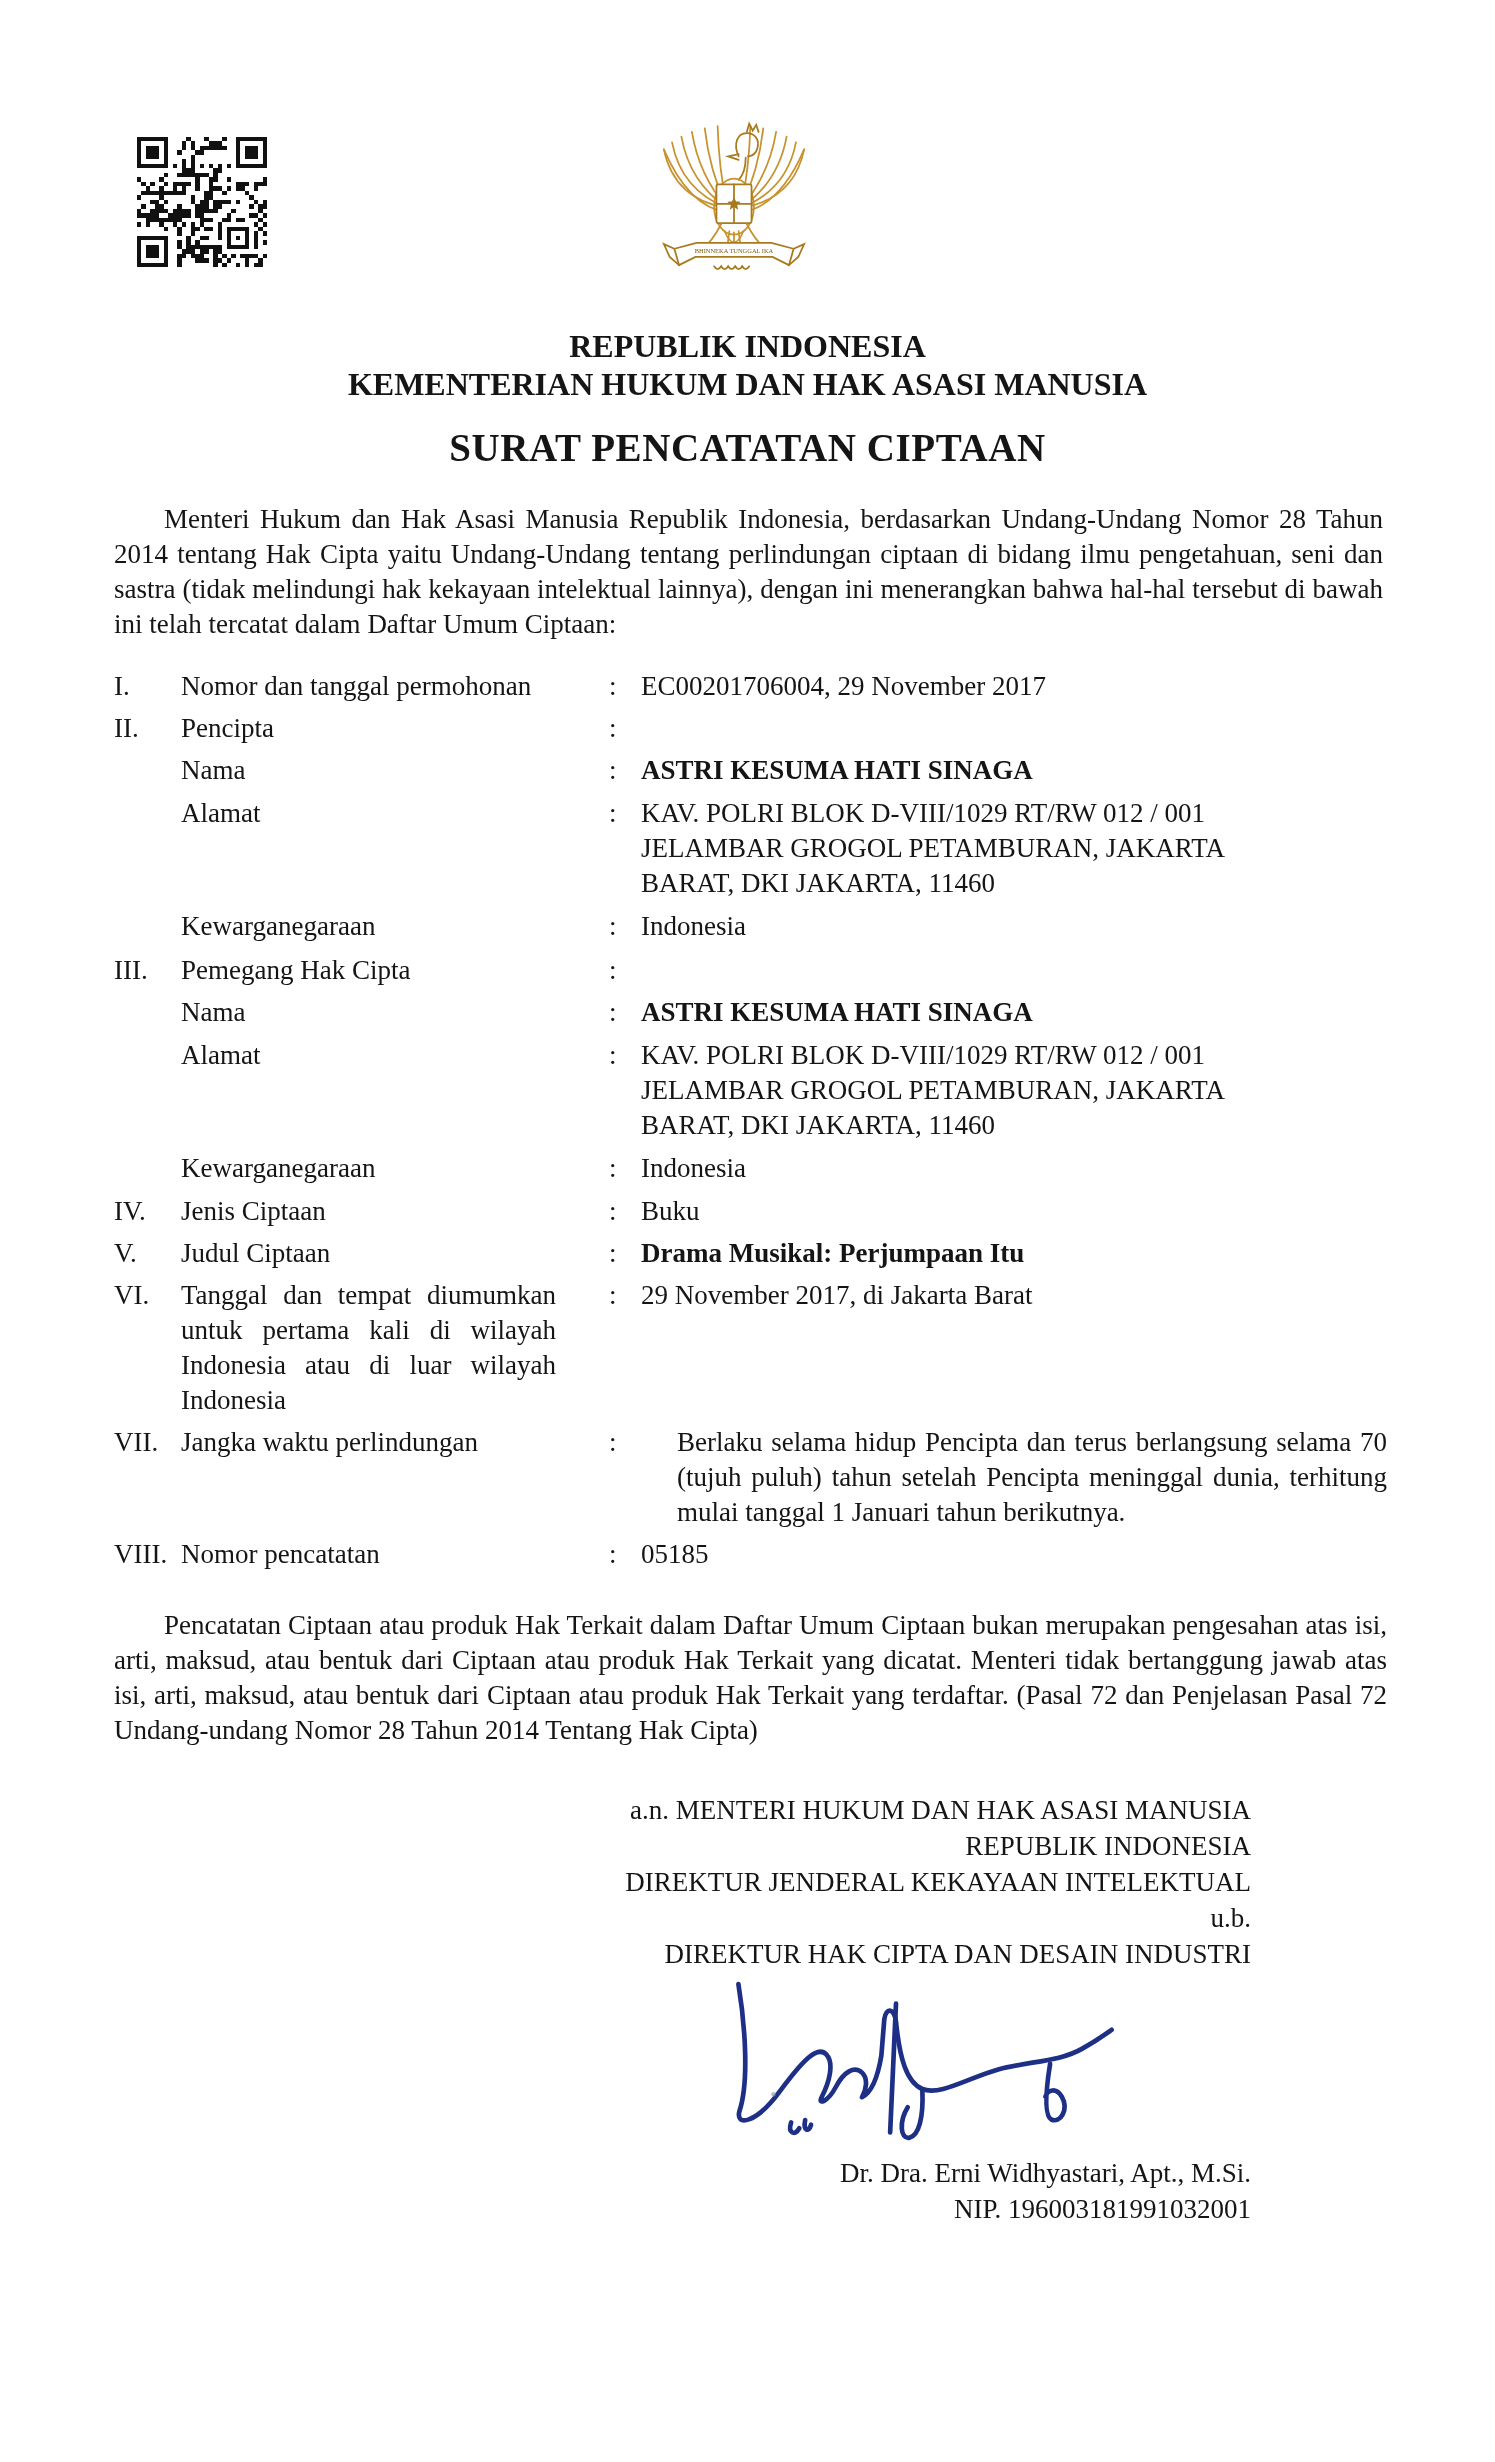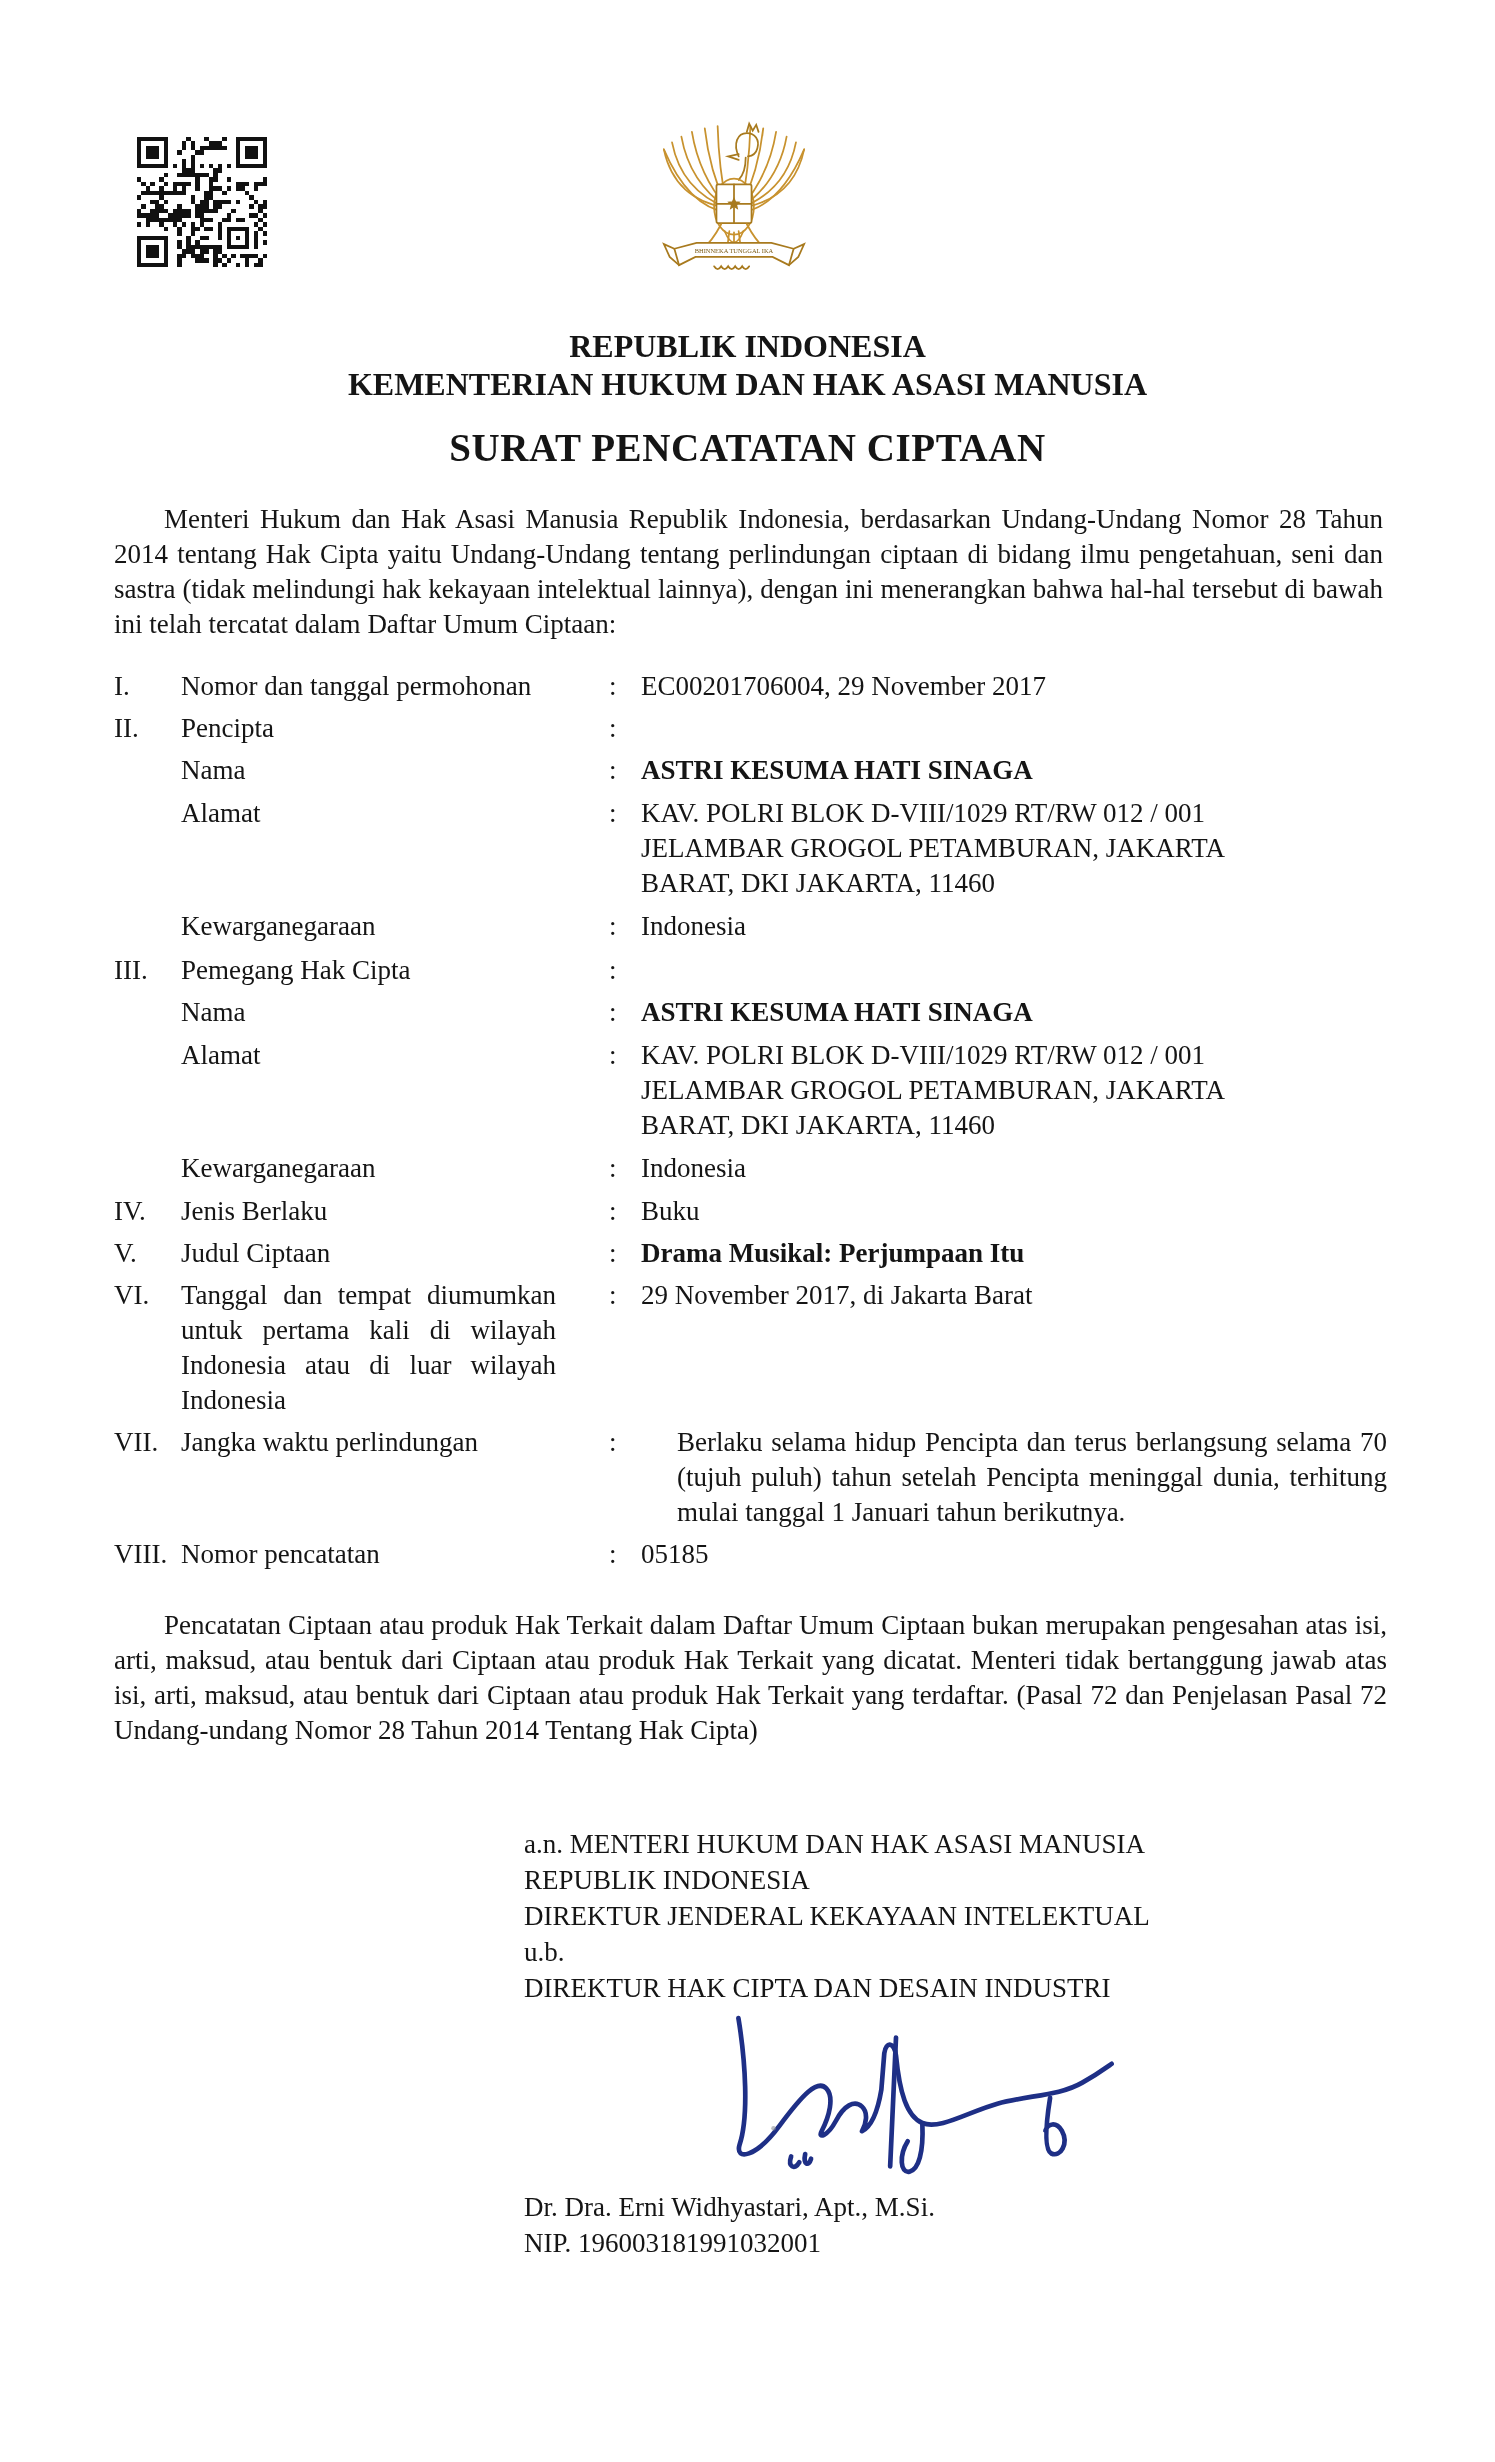--- a/index.html
+++ b/index.html
@@ -26,21 +26,21 @@
   .cell{display:block;}
   .num{flex:0 0 67px;width:67px;}
   .label{flex:0 0 428px;width:428px;box-sizing:border-box;}
   .label.justify{text-align:justify;padding-right:53px;}
   .colon{flex:0 0 32px;width:32px;}
   .value{flex:1 1 auto;max-width:742px;}
   .value.bold{font-weight:bold;}
   .value.narrow{max-width:633px;}
   .value.justify{text-align:justify;margin-left:36px;}
   .disclaimer{margin:36px 108px 0 114px;text-align:justify;text-indent:50px;}
-  .sign{width:727px;margin:78px 0 0 524px;text-align:left;line-height:36px;}
+  .sign{width:727px;margin:44px 0 0 524px;text-align:right;line-height:36px;}
   .sign-line{white-space:nowrap;}
   .signature-wrap{position:relative;height:176px;margin-top:4.7px;}
   .signature-wrap svg{position:absolute;left:198px;top:0;width:498px;height:176px;}
   .sig-stroke{fill:none;stroke:var(--sig,#1e2f86);stroke-width:8;stroke-linecap:round;stroke-linejoin:round;}
   .gold-stroke{fill:none;stroke:var(--gold,#c8922e);stroke-width:3;stroke-linecap:round;}
   .gold-stroke-dark{fill:none;stroke:#a87a1e;stroke-width:3;stroke-linecap:round;}
   .name-line{margin-top:2.3px;}
 </style>
 </head>
 <body>
@@ -542,21 +542,21 @@
 
     <div class="row sub">
       <div class="cell num"></div>
       <div class="cell label">Kewarganegaraan</div>
       <div class="cell colon">:</div>
       <div class="cell value">Indonesia</div>
     </div>
 
     <div class="row">
       <div class="cell num">IV.</div>
-      <div class="cell label">Jenis Berlaku</div>
+      <div class="cell label">Jenis Ciptaan</div>
       <div class="cell colon">:</div>
       <div class="cell value">Buku</div>
     </div>
 
     <div class="row">
       <div class="cell num">V.</div>
       <div class="cell label">Judul Ciptaan</div>
       <div class="cell colon">:</div>
       <div class="cell value bold">Drama Musikal: Perjumpaan Itu</div>
     </div>

